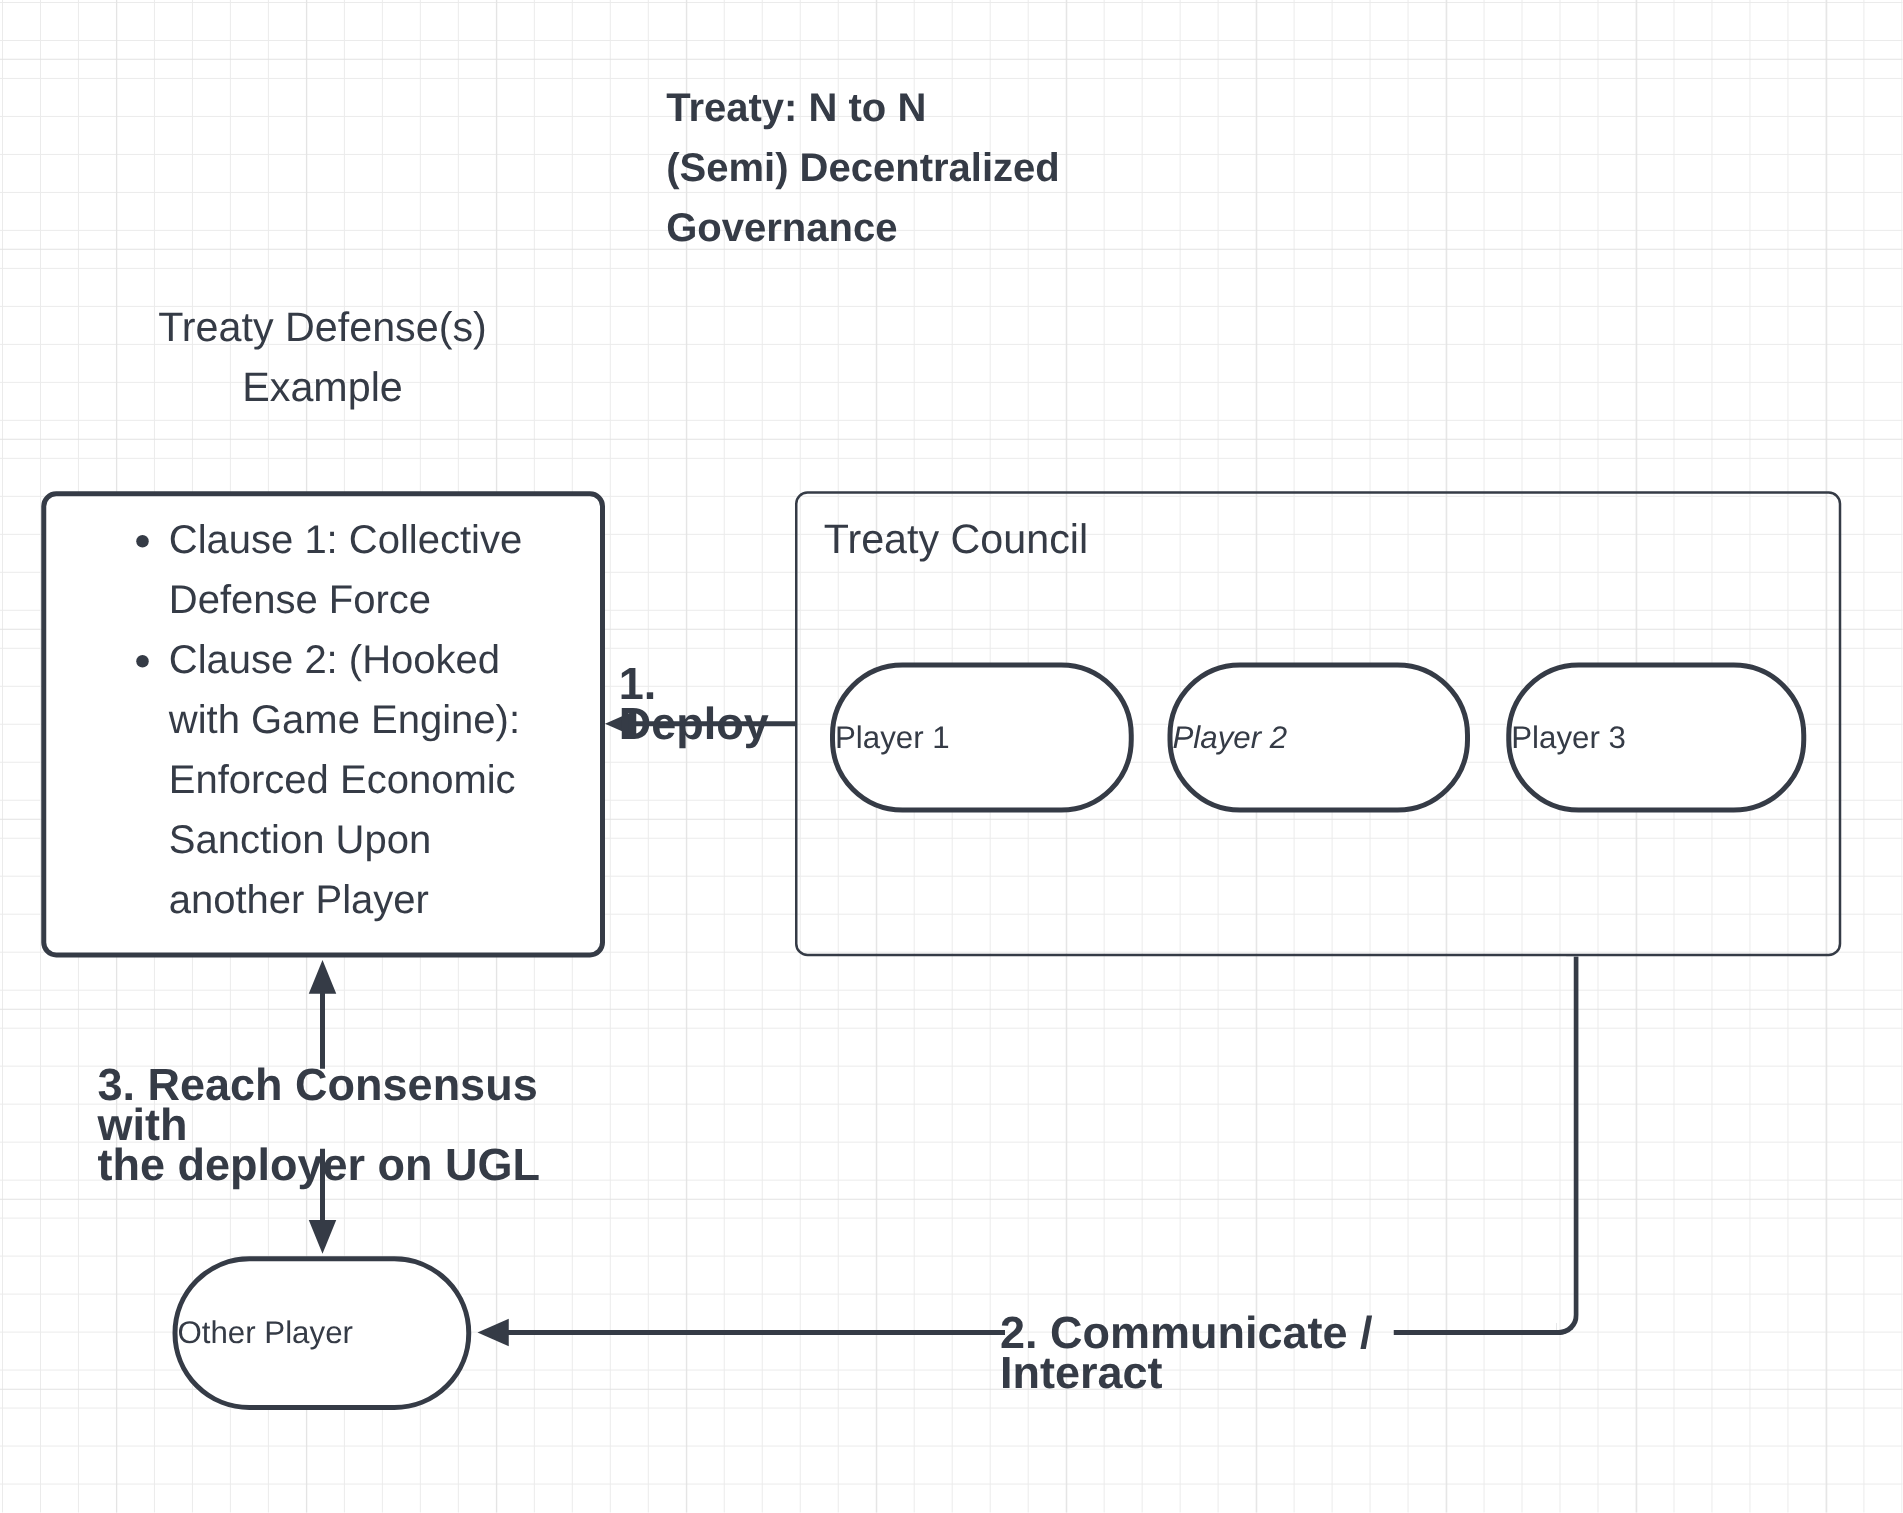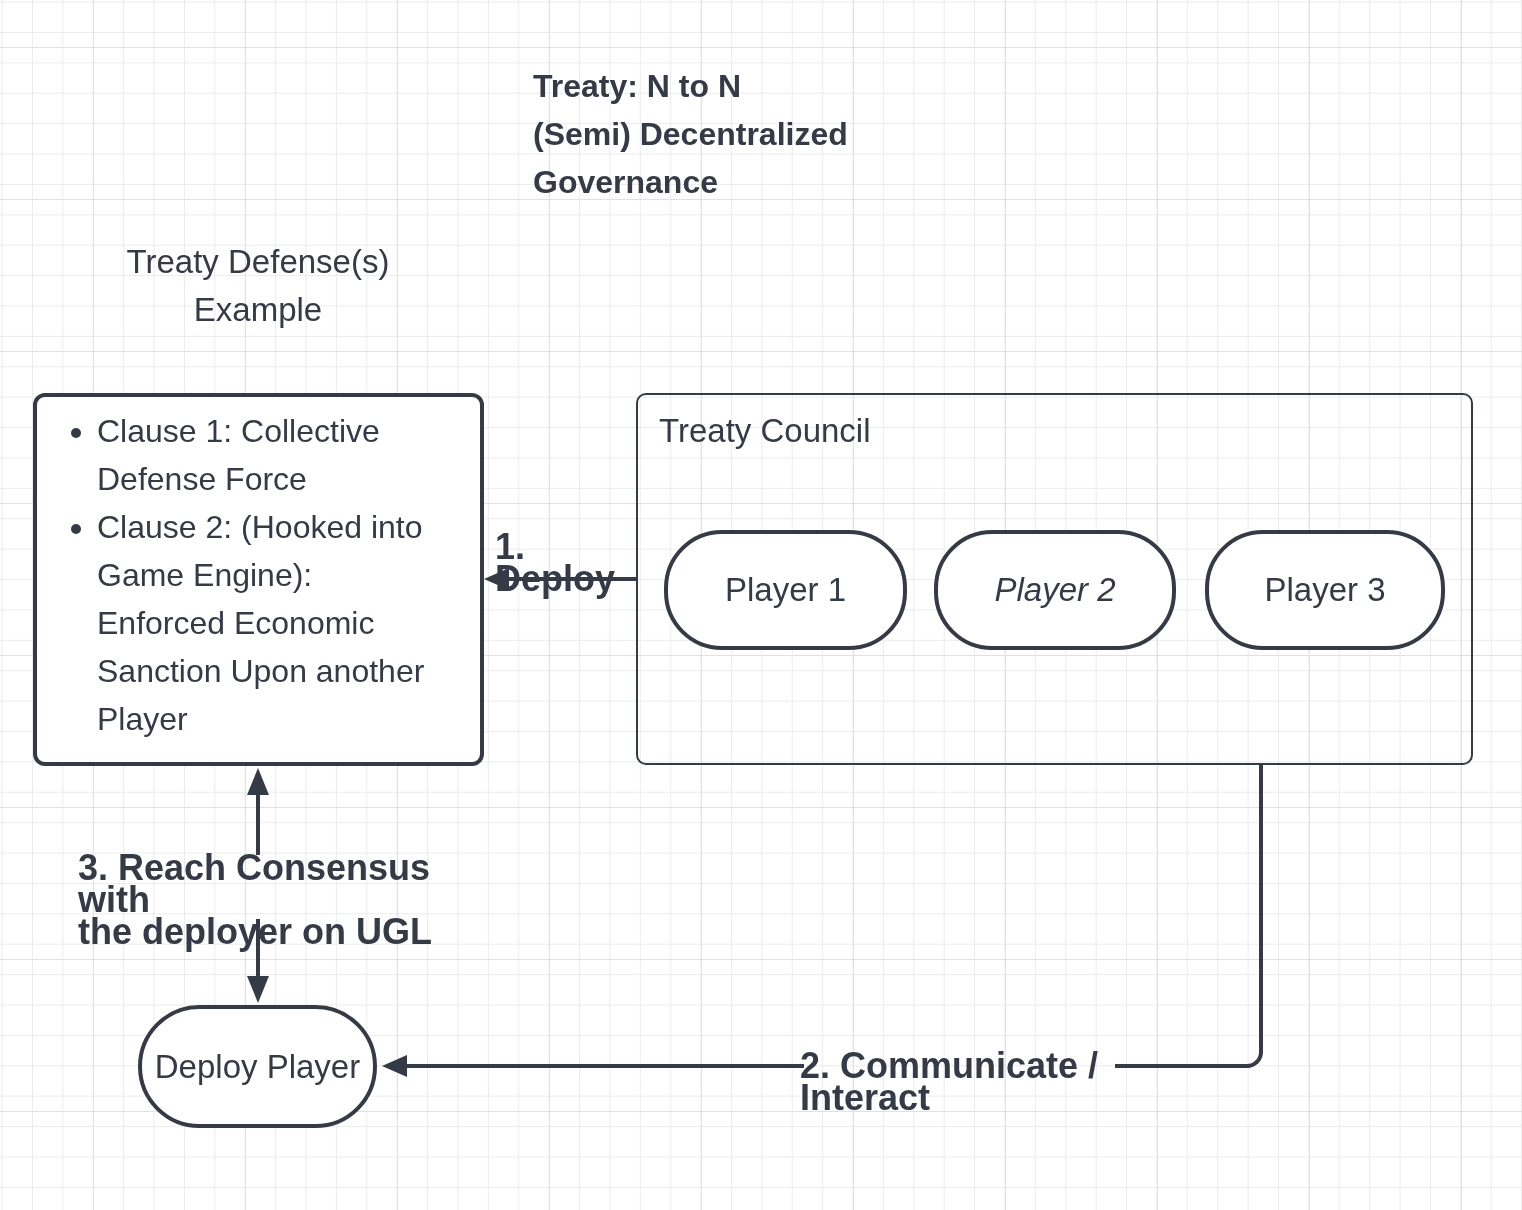--- a/index.html
+++ b/index.html
@@ -31,39 +31,39 @@
     position:absolute;left:533px;top:62px;width:520px;
     text-align:left;font-size:32px;font-weight:bold;line-height:48px;
   }
   .contract-label{
     position:absolute;left:48px;top:238px;width:420px;
     text-align:center;font-size:33px;line-height:48px;
   }
   .node{position:absolute;box-sizing:border-box;}
   .clause-box{
     left:33px;top:393px;width:451px;height:373px;
-    background:#ffffff;border:4px solid var(--stroke);border-radius:12px;
+    background:#ffffff;border:4px solid var(--stroke);border-radius:12px;padding-left:38px;
   }
   .clause-box ul{
     margin:10px 0 0 0;padding:0 52px 0 60px;
     font-size:32px;line-height:48px;
   }
   .clause-box li{padding:0;margin:0;}
   .council-box{
     left:636px;top:393px;width:837px;height:372px;
     background:transparent;border:2px solid var(--stroke);border-radius:10px;
   }
   .council-title{
     position:absolute;left:21px;top:12px;font-size:33px;line-height:48px;text-align:right;
   }
   .pill{
     position:absolute;box-sizing:border-box;
     background:#ffffff;border:4px solid var(--stroke);border-radius:58px;
-    display:flex;align-items:center;justify-content:center;
-    font-size:33px;
+    display:flex;align-items:center;justify-content:flex-start;
+    font-size:25px;
   }
   .pill.p1{left:26px;top:135px;width:243px;height:120px;}
   .pill.p2{left:296px;top:135px;width:242px;height:120px;font-style:italic;}
   .pill.p3{left:567px;top:135px;width:240px;height:120px;}
   .other-player{
     position:absolute;left:138px;top:1005px;width:239px;height:123px;
     border-radius:62px;
   }
   .hline{position:absolute;height:4px;background:var(--stroke);}
   .vline{position:absolute;width:4px;background:var(--stroke);}
@@ -89,39 +89,39 @@
 
   <div class="title pre">Treaty: N to N
 (Semi) Decentralized
 Governance</div>
   <div class="contract-label pre">Treaty Defense(s)
 Example</div>
 
   <div class="node clause-box">
     <ul>
       <li>Clause 1: Collective Defense Force</li>
-      <li>Clause 2: (Hooked into Game Engine): Enforced Economic Sanction Upon another Player</li>
+      <li>Clause 2: (Hooked with Game Engine): Enforced Economic Sanction Upon another Player</li>
     </ul>
   </div>
 
   <div class="node council-box">
     <div class="council-title">Treaty Council</div>
     <div class="pill p1">
       <span>Player 1</span>
     </div>
     <div class="pill p2">
       <span>Player 2</span>
     </div>
     <div class="pill p3">
       <span>Player 3</span>
     </div>
   </div>
 
   <div class="pill other-player">
-    <span>Deploy Player</span>
+    <span>Other Player</span>
   </div>
 
   <div>
     <div class="hline" style="left:506px;top:577px;width:130px;"></div>
     <div class="ah left" style="left:484px;top:568px;"></div>
     <div class="edge-label" style="left:495px;top:531px;width:132px;">1. Deploy</div>
   </div>
 
   <div>
     <div class="ah up" style="left:247px;top:768px;"></div>

